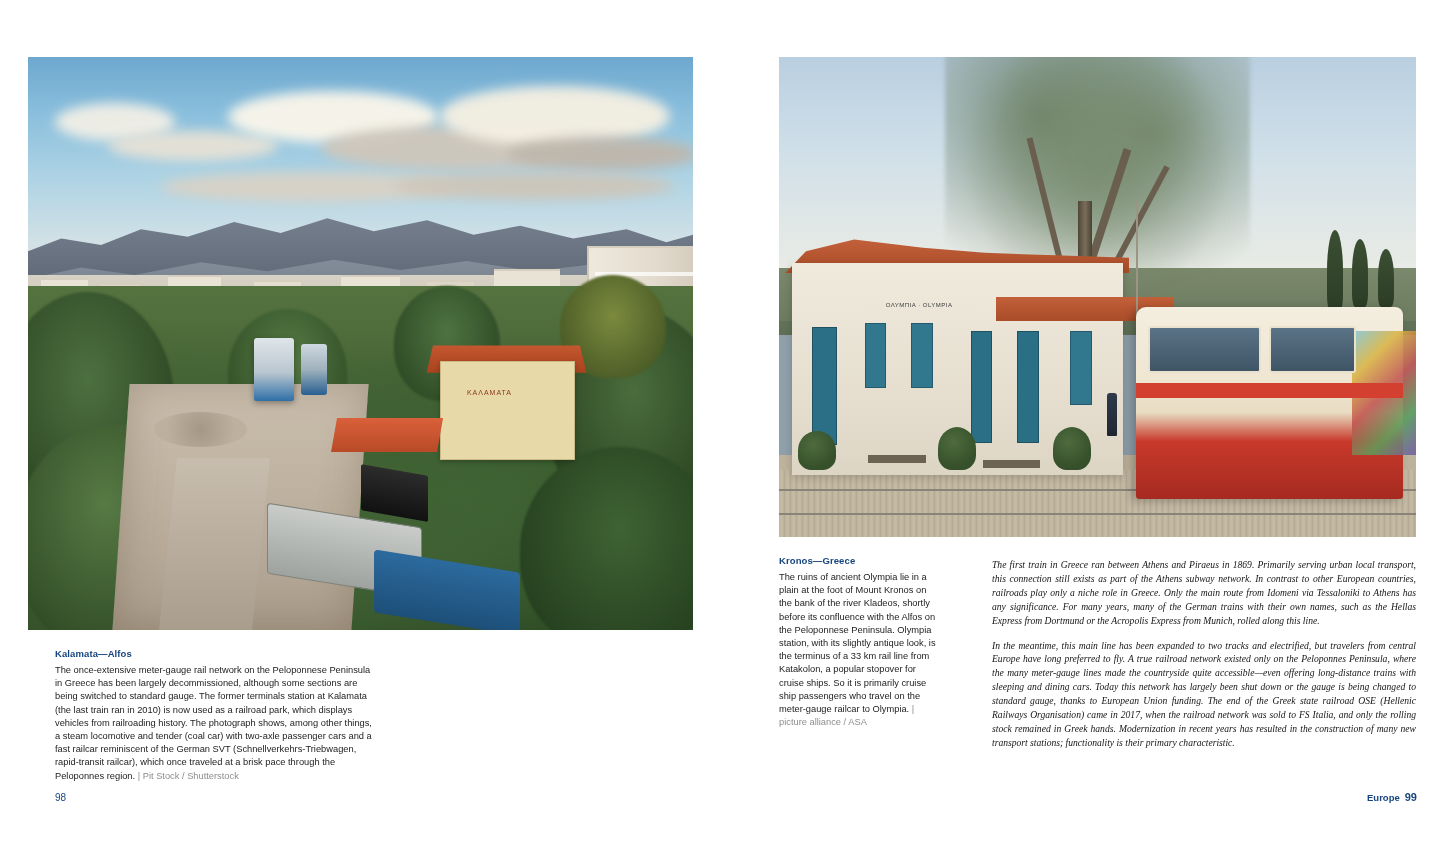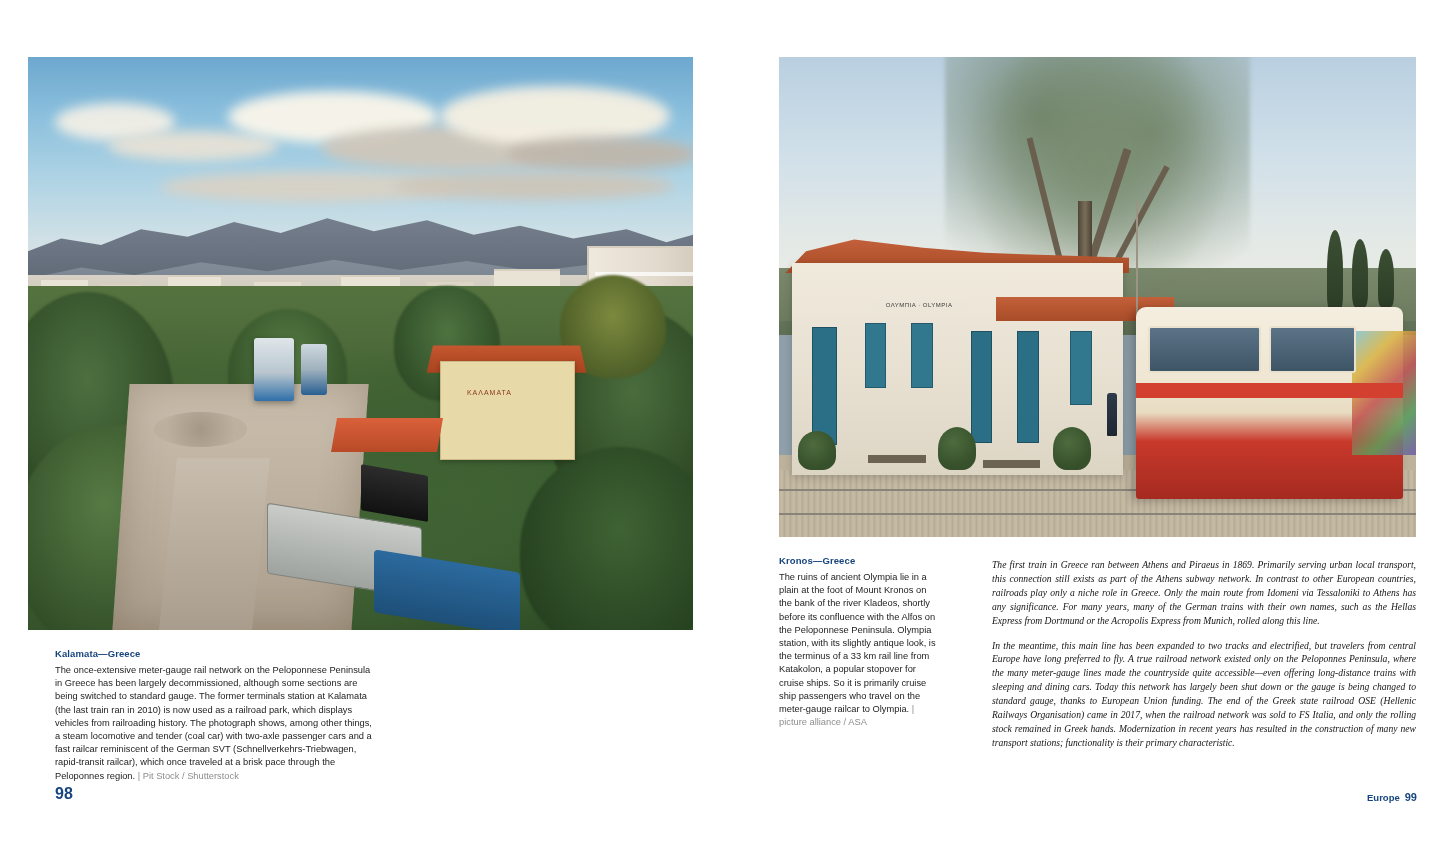--- a/index.html
+++ b/index.html
@@ -361,22 +361,22 @@
   }
   .body-italic p { margin: 0 0 11px 0; }
   .body-italic p:last-child { margin-bottom: 0; }
 
   
   .folio-left {
     position: absolute;
     left: 55px;
     bottom: 40px;
     color: #17457e;
-    font-weight: bold;
-    font-size: 16px;
+    font-weight: normal;
+    font-size: 10px;
   }
   .folio-right {
     position: absolute;
     right: 28px;
     bottom: 40px;
     color: #17457e;
     font-weight: bold;
     font-size: 11px;
     white-space: nowrap;
   }
@@ -439,21 +439,21 @@
       <div class="ph-layer k-canopy"></div>
 
       <div class="ph-layer k-train-blue"></div>
       <div class="ph-layer k-train-blue2"></div>
       <div class="ph-layer k-loco"></div>
       <div class="ph-layer k-coach-roof k-coach1"></div>
       <div class="ph-layer k-coach2"></div>
     </div>
 
     <div class="caption-kalamata">
-      <p class="cap-head">Kalamata—Greece</p>
+      <p class="cap-head">Kalamata—Alfos</p>
       <p class="cap-body"><span>The once-extensive meter-gauge rail network on the Peloponnese Peninsula in Greece has been largely decommissioned, although some sections are being switched to standard gauge. The former terminals station at Kalamata (the last train ran in 2010) is now used as a railroad park, which displays vehicles from railroading history. The photograph shows, among other things, a steam locomotive and tender (coal car) with two-axle passenger cars and a fast railcar reminiscent of the German SVT (Schnellverkehrs-Triebwagen, rapid-transit railcar), which once traveled at a brisk pace through the Peloponnes region.</span> <span class="credit">| Pit Stock / Shutterstock</span></p>
     </div>
 
     <div class="folio-left">98</div>
   </div>
 
   <div class="page-right">
 
     <div class="photo-olympia">
       <div class="ph-layer o-sky"></div>

